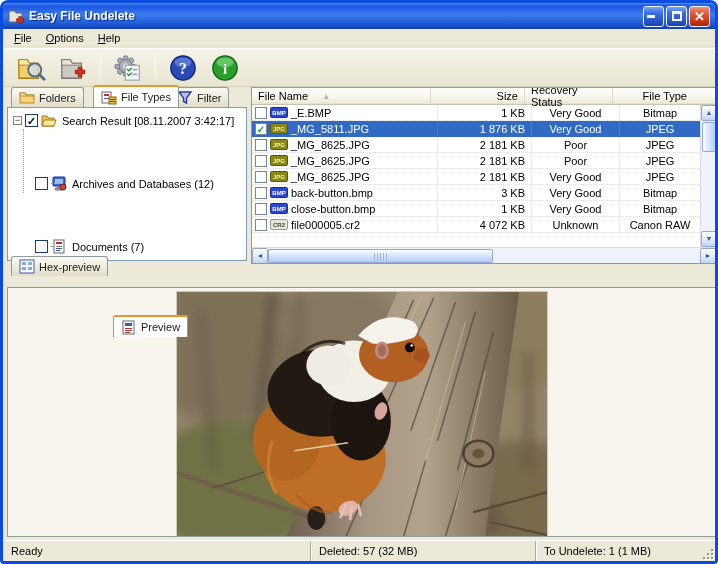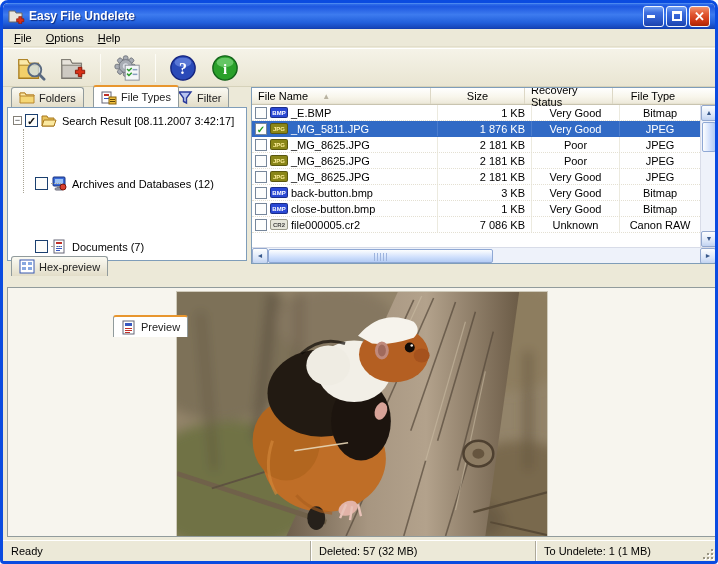--- a/index.html
+++ b/index.html
@@ -43,21 +43,21 @@
   .ticon{width:16px;height:15px;flex:0 0 auto;}
   .tlabel{padding:1px 2px;}
   .tree-row.tsel .tlabel{background:#e9e6d8;border:1px dotted #c8c3ae;}
   .guide-v{position:absolute;left:15px;top:21px;width:1px;height:64px;border-left:1px dotted #a8a494;}
   .guide-h{position:absolute;left:16px;width:10px;height:1px;border-top:1px dotted #a8a494;}
   
   .list-box{position:absolute;left:248px;top:84px;width:466px;height:177px;background:#fff;border:1px solid #7f9db9;font-size:11px;overflow:hidden;}
   .lheader{position:absolute;left:0;top:0;right:0;height:17px;display:flex;
     background:linear-gradient(180deg,#ffffff,#f8f6ec 55%,#efebdd 90%,#e3dfcd);border-bottom:1px solid #c9c4b0;}
   .hcell{display:flex;align-items:center;padding:0 6px;border-right:1px solid #ddd8c6;color:#000;}
-  .hcell.r{justify-content:center;}
+  .hcell.r{justify-content:flex-end;}
   .sort-arrow{color:#b8b2a0;font-size:8px;margin-left:14px;}
   .rows{position:absolute;left:0;top:17px;right:16px;bottom:16px;overflow:hidden;}
   .frow{display:flex;height:16px;align-items:center;border-bottom:1px dotted #e4e0d2;}
   .fc{height:100%;display:flex;align-items:center;padding:0 6px;border-right:1px solid #eceadf;overflow:hidden;white-space:nowrap;}
   .fc.name{gap:3px;padding-left:3px;}
   .fc.r{justify-content:flex-end;}
   .fc.c{justify-content:center;}
   .frow.fsel{background:#316ac5;color:#fff;border-bottom-color:#316ac5;}
   .frow.fsel .fc{border-right-color:#4a7ccd;}
   .lcb{width:12px;height:12px;border:1px solid #77879b;background:#fcfdfd;font-size:10px;line-height:11px;text-align:center;color:#1f9a1f;font-weight:bold;flex:0 0 auto;}
@@ -302,21 +302,21 @@
       <div class="hcell" style="width:179px">
         <span>File Name</span>
         <span class="sort-arrow">▲</span>
       </div>
       <div class="hcell r" style="width:94px">
         <span>Size</span>
       </div>
       <div class="hcell" style="width:88px;justify-content:flex-end">
         <span>Recovery Status</span>
       </div>
-      <div class="hcell" style="width:80px;justify-content:center;border-right:none">
+      <div class="hcell" style="width:80px;justify-content:flex-end;border-right:none">
         <span>File Type</span>
       </div>
     </div>
     <div class="rows" id="file-rows">
         <div class="frow">
           <div class="fc name" style="width: 186px;">
             <span class="lcb"></span>
             <span class="badge bmp">BMP</span>
             <span>_E.BMP</span>
           </div>
@@ -383,21 +383,21 @@
           <div class="fc r" style="width: 94px;">1 KB</div>
           <div class="fc c" style="width: 88px;">Very Good</div>
           <div class="fc c" style="width: 80px; border-right: none;">Bitmap</div>
         </div>
         <div class="frow">
           <div class="fc name" style="width: 186px;">
             <span class="lcb"></span>
             <span class="badge cr2">CR2</span>
             <span>file000005.cr2</span>
           </div>
-          <div class="fc r" style="width: 94px;">7 086 KB</div>
+          <div class="fc r" style="width: 94px;">4 072 KB</div>
           <div class="fc c" style="width: 88px;">Unknown</div>
           <div class="fc c" style="width: 80px; border-right: none;">Canon RAW</div>
         </div>
       </div>
     <div class="vscroll">
       <span class="sbtn up">▲</span>
       <span class="vthumb"></span>
       <span class="sbtn down">▼</span>
     </div>
     <div class="hscroll">

